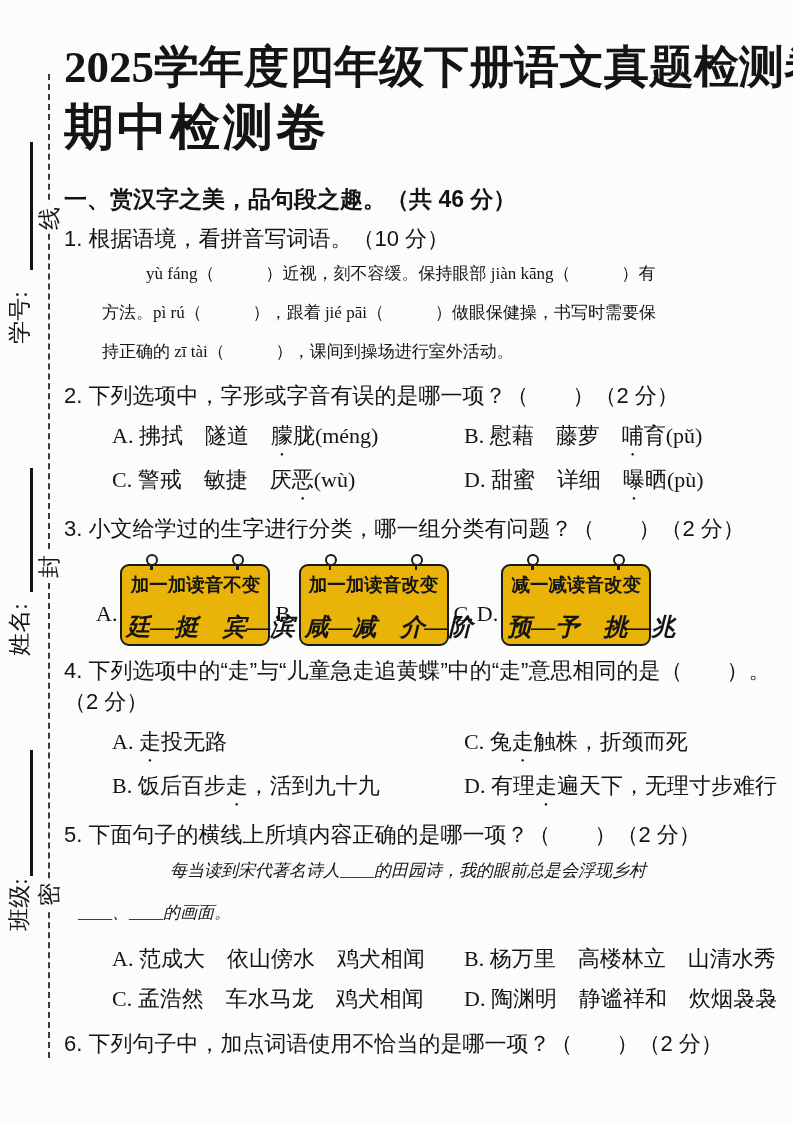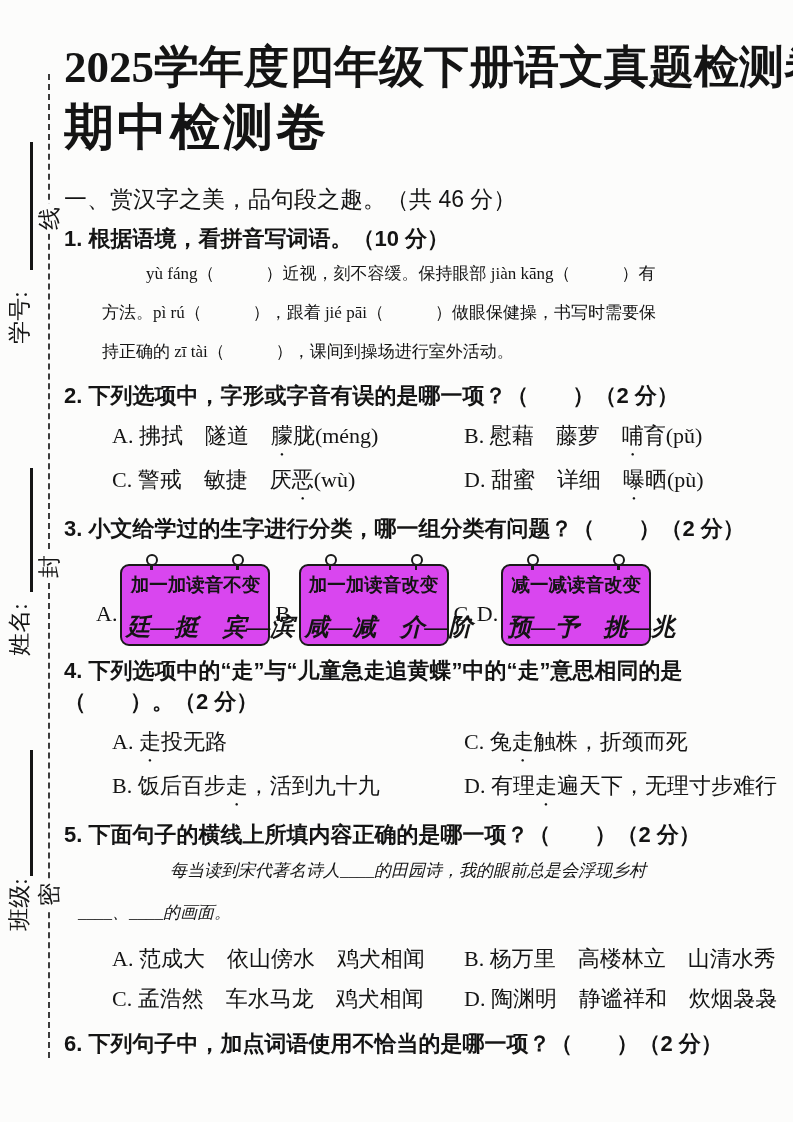--- a/index.html
+++ b/index.html
@@ -47,25 +47,25 @@
   .title {
     font-size:45px; font-weight:bold; text-align:center;
     line-height:54px; letter-spacing:0px; white-space:nowrap;
   }
   .subtitle {
     font-size:50px; font-weight:bold; text-align:left;
     line-height:58px; letter-spacing:3px; margin-top:4px;
   }
   .section-heading {
     font-family:"Liberation Sans", sans-serif;
-    font-weight:normal; font-size:23px; line-height:30px; margin-top:28px;
+    font-weight:bold; font-size:23px; line-height:30px; margin-top:28px;
   }
   .stem {
     font-family:"Liberation Sans", sans-serif;
-    font-weight:bold; font-size:22px; line-height:31px; margin-top:9px;
+    font-weight:normal; font-size:22px; line-height:31px; margin-top:9px;
   }
   .body-line { font-size:17px; line-height:39px; margin-left:38px; }
   .indent-1 { padding-left:44px; }
   .q5-body .body-line { font-style:italic; line-height:42px; margin-left:14px; }
   .q5-body .indent-1 { padding-left:92px; }
 
   .opt-grid {
     display:grid; grid-template-columns:352px auto;
     margin-left:48px; font-size:22px; line-height:40px; margin-top:5px;
   }
@@ -73,21 +73,21 @@
   .emdot {
     -webkit-text-emphasis:filled dot; -webkit-text-emphasis-position:under right;
     text-emphasis:filled dot; text-emphasis-position:under right;
   }
 
   
   .cards { display:flex; align-items:center; margin:20px 0 4px 32px; }
   .card-label { font-size:22px; margin-right:3px; padding-top:18px; }
   .card {
     position:relative; border:2.5px solid #1a1a1a; border-radius:9px;
-    width:138px; padding:7px 4px 5px; margin-right:5px; background:#d946ef;
+    width:138px; padding:7px 4px 5px; margin-right:5px; background:#eab308;
   }
   .card-title {
     font-family:"Liberation Sans", sans-serif; font-weight:bold;
     font-size:18.5px; text-align:center; white-space:nowrap; line-height:24px;
   }
   .card-pairs {
     font-size:24px; font-style:italic; font-weight:bold; text-align:left;
     white-space:nowrap; line-height:24px; margin-top:18px;
   }
   .hook {

